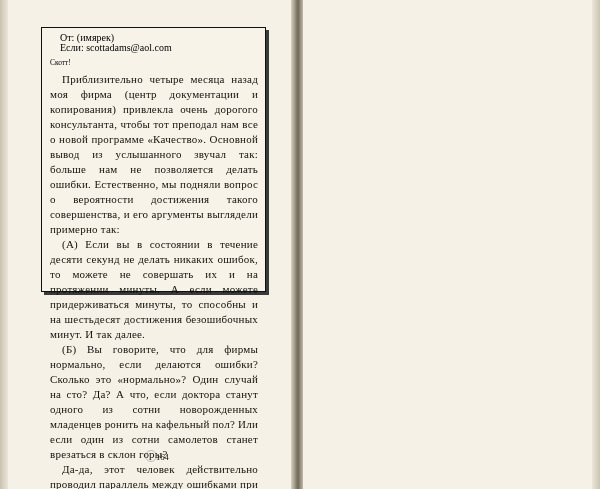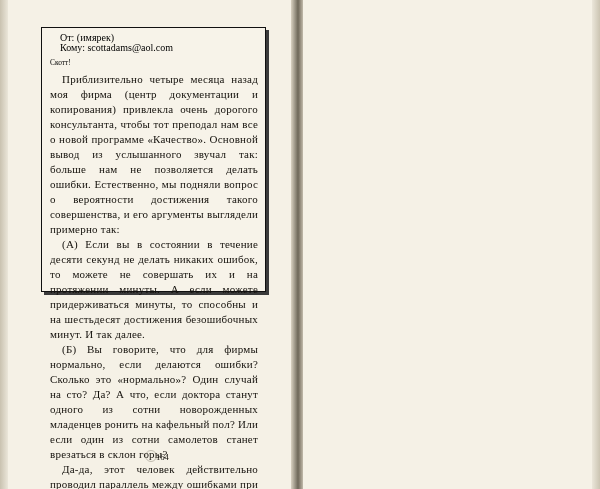--- a/index.html
+++ b/index.html
@@ -117,21 +117,21 @@
 <div class="page-scan">
 
   <div class="edge-left"></div>
   <div class="edge-right"></div>
 
   <div class="leaf left">
 
     <div class="email-box">
       <div class="email-head">
         <div>От: (имярек)</div>
-        <div>Кому: scottadams@aol.com</div>
+        <div>Если: scottadams@aol.com</div>
       </div>
       <div class="salutation">Скотт!</div>
       <div class="text-col email-body">
         <p class="i">Приблизительно четыре месяца назад моя фирма (центр документации и копирования) привлекла очень дорогого консультанта, чтобы тот преподал нам все о новой программе «Качество». Основной вывод из услышанного звучал так: больше нам не позволяется делать ошибки. Естественно, мы подняли вопрос о вероятности достижения такого совершенства, и его аргументы выглядели примерно так:</p>
         <p class="i">(А) Если вы в состоянии в течение десяти секунд не делать никаких ошибок, то можете не совершать их и на протяжении минуты. А если можете придерживаться минуты, то способны и на шестьдесят достижения безошибочных минут. И так далее.</p>
         <p class="i">(Б) Вы говорите, что для фирмы нормально, если делаются ошибки? Сколько это «нормально»? Один случай на сто? Да? А что, если доктора станут одного из сотни новорожденных младенцев ронить на кафельный пол? Или если один из сотни самолетов станет врезаться в склон горы?</p>
         <p class="i">Да-да, этот человек действительно проводил параллель между ошибками при копировании и смертями делать людей.</p>
       </div>
     </div>
 

